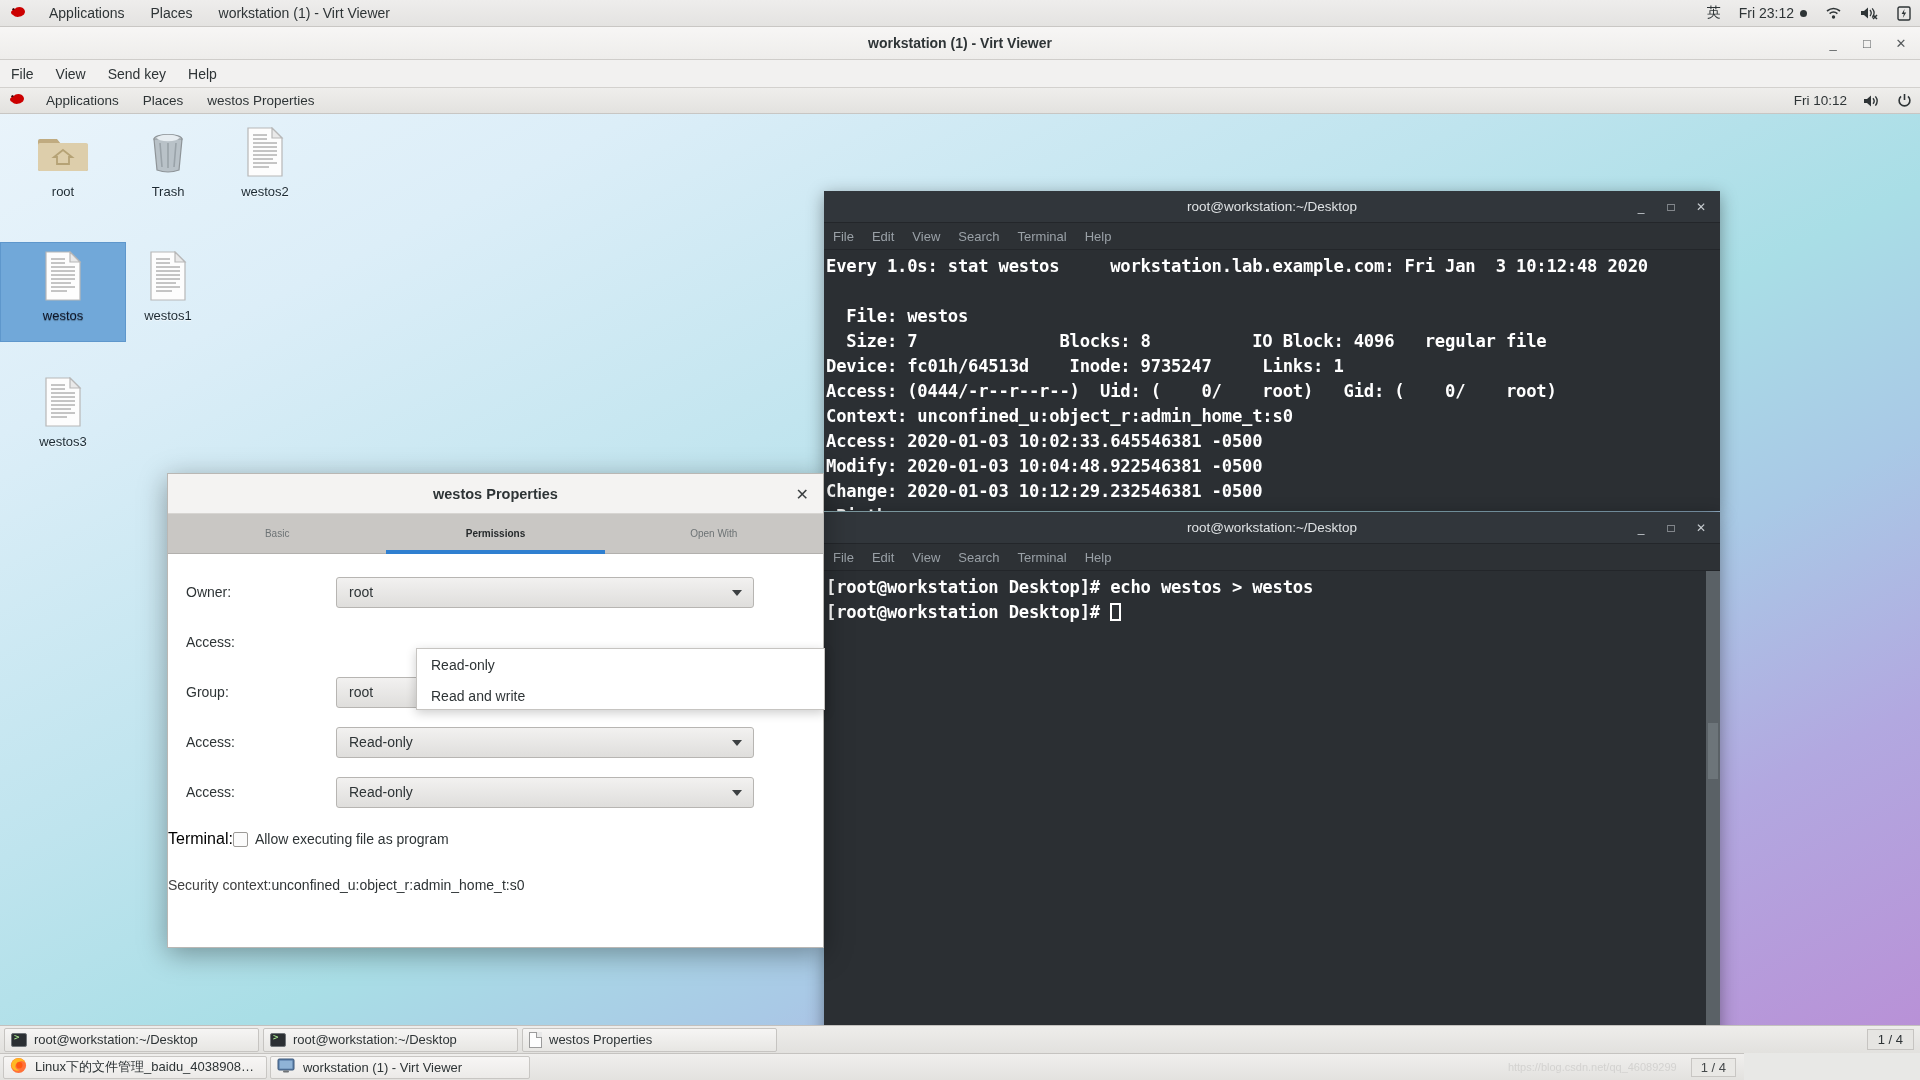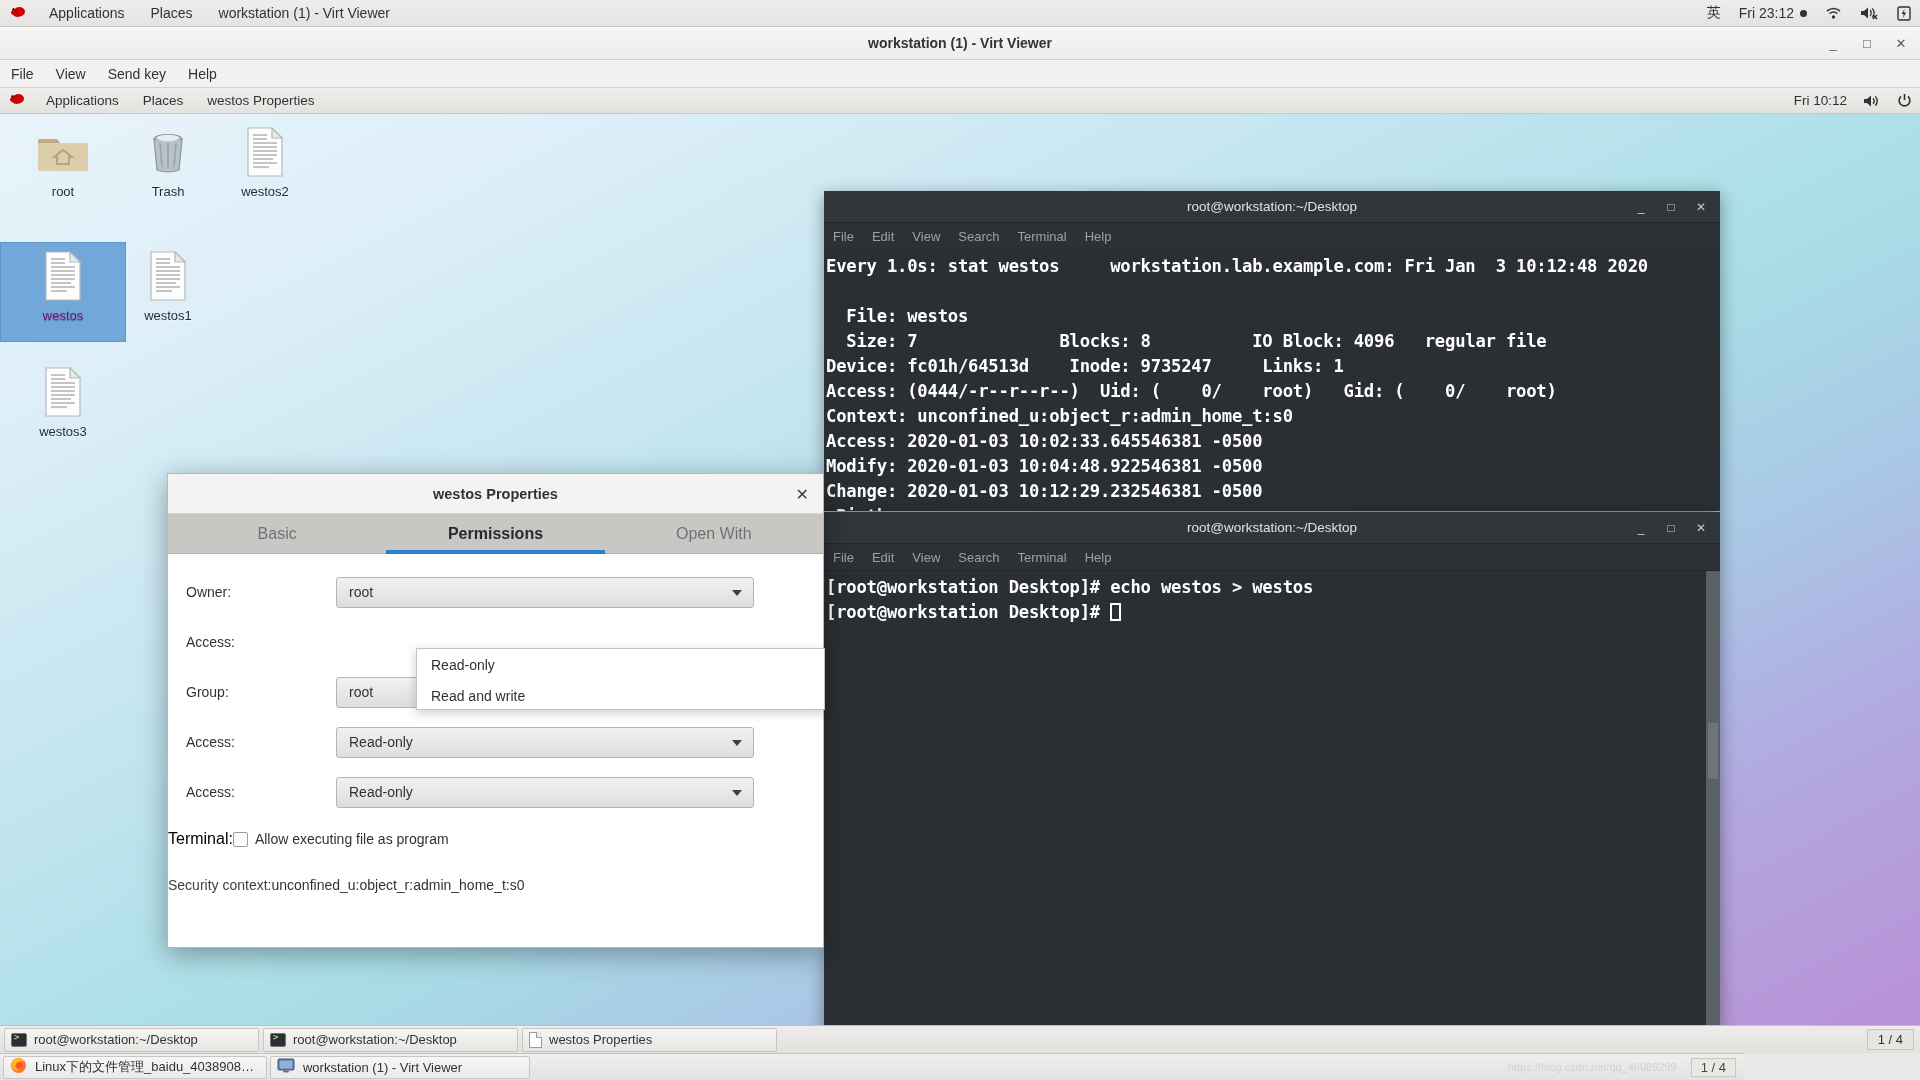--- a/index.html
+++ b/index.html
@@ -72,21 +72,21 @@
     position: absolute; width: 126px; height: 100px;
     display: flex; flex-direction: column; align-items: center; justify-content: flex-start;
     padding-top: 6px;
   }
   .dicon.sel { background: #71a8d9; box-shadow: 0 0 0 1px #5e97cc inset; }
   .dicon .glyph { width: 56px; height: 56px; display:flex; align-items:center; justify-content:center; }
   .dicon .cap {
     margin-top: 4px; font-size: 13px; color: #1c2a33; text-align: center;
     max-width: 120px; white-space: nowrap; text-shadow: 0 1px 1px rgba(255,255,255,.65);
   }
-  .dicon.sel .cap { color: #701a75; text-shadow: 0 1px 1px rgba(0,0,0,.35); text-align: right; }
+  .dicon.sel .cap { color: #0f172a; text-shadow: 0 1px 1px rgba(0,0,0,.35); text-align: right; }
 
   
   .term {
     position: absolute; z-index: 20;
     background: #2b2f33;
     box-shadow: 0 4px 16px rgba(0,0,0,.38);
     display: flex; flex-direction: column;
   }
   .term-title {
     height: 32px; background: #31363b; position: relative;
@@ -130,21 +130,21 @@
     display: flex; align-items: center; justify-content: center;
   }
   .dlg-title .t { font-size: 14.5px; font-weight: 700; color: #2e3436; }
   .dlg-title .x { position: absolute; right: 14px; top: 11px; font-size: 16px; color: #3b3f41; cursor: default; }
   .dlg-tabs {
     height: 40px; background: #c9c7c4; display: flex; align-items: stretch;
     border-bottom: 1px solid #b2b0ad;
   }
   .dlg-tab {
     flex: 1; display: flex; align-items: center; justify-content: center;
-    font-size: 16px; color: #6d7375; position: relative;
+    font-size: 10px; color: #6d7375; position: relative;
   }
   .dlg-tab.active { color: #262a2c; font-weight: 700; }
   .dlg-tab.active::after {
     content: ""; position: absolute; left: 0; right: 0; bottom: -1px; height: 4px; background: #2f7fd0;
   }
   .dlg-body { flex: 1; background: #ffffff; position: relative; padding: 22px 0 0 0; }
   .row { display: flex; align-items: center; height: 32px; margin-bottom: 18px; }
   .row .lbl {
     width: 168px; padding-left: 18px; font-size: 14px; color: #2e3436; text-align: left;
   }
@@ -411,21 +411,21 @@
                   <line x1="8" y1="28" x2="32" y2="28"></line>
                 <line x1="8" y1="32" x2="28" y2="32"></line>
                   <line x1="8" y1="36" x2="32" y2="36"></line>
                 <line x1="8" y1="40" x2="24" y2="40"></line>
               </g>
             </svg>
           </span>
           <span class="cap">westos1</span>
         </div>
 
-        <div class="dicon" style="left:0px; top:244px;">
+        <div class="dicon" style="left:0px; top:254px;">
           <span class="glyph">
             <svg width="40" height="50" viewBox="0 0 40 50">
               <path d="M3 1 h24 l10 10 v38 h-34 z" fill="#fdfdfd" stroke="#b7b7b7" stroke-width="1.2"></path>
               <path d="M27 1 v10 h10 z" fill="#e9e9e9" stroke="#b7b7b7" stroke-width="1.2"></path>
               <g stroke="#8c8c8c" stroke-width="1">
                 <line x1="8" y1="8" x2="22" y2="8"></line>
                   <line x1="8" y1="12" x2="22" y2="12"></line>
                 <line x1="8" y1="16" x2="32" y2="16"></line>
                   <line x1="8" y1="20" x2="32" y2="20"></line>
                 <line x1="8" y1="24" x2="32" y2="24"></line>

